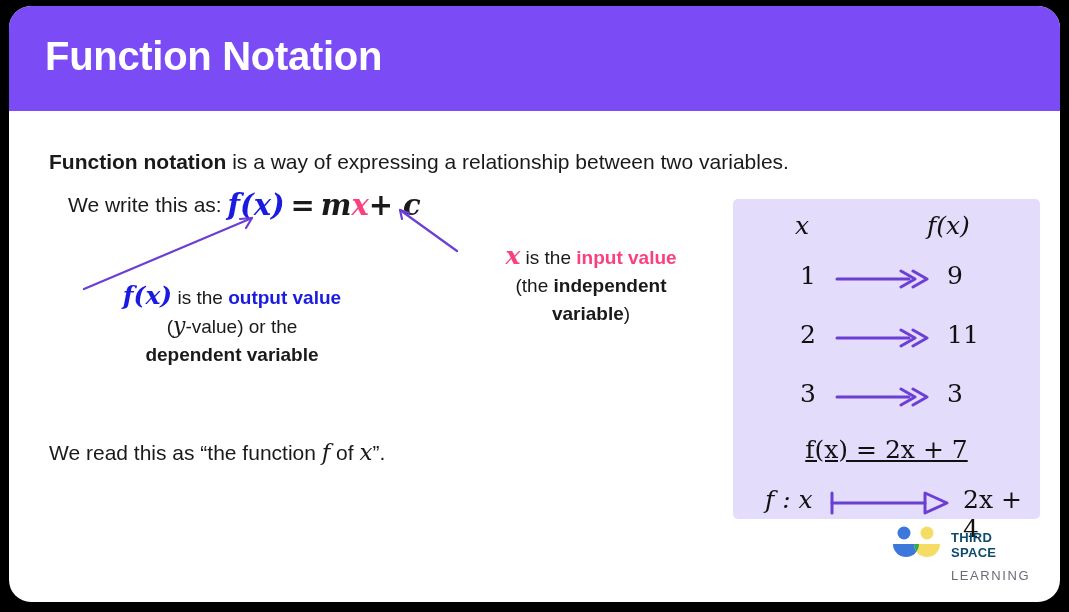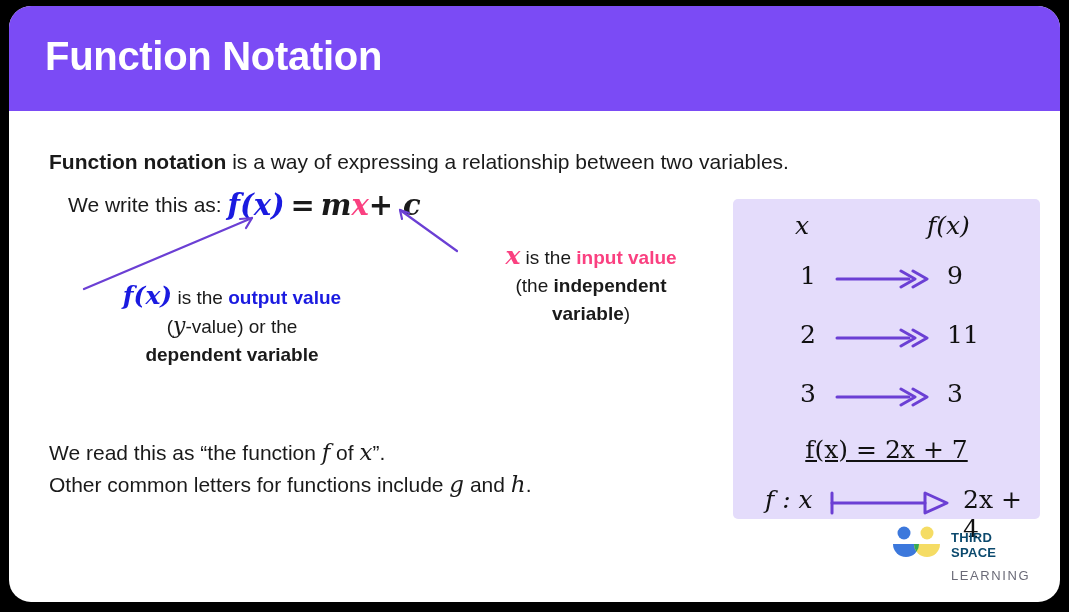--- a/index.html
+++ b/index.html
@@ -281,23 +281,20 @@
     <div>
       <span>(the </span><span class="b">independent</span>
     </div>
     <div>
       <span class="b">variable</span><span>)</span>
     </div>
   </div>
 
   <div class="body-line" id="read1">
     <span>We read this as “the function </span><span class="inl">f</span><span> of </span><span class="inl">x</span><span>”.</span>
-  </div>
-  <div class="body-line" id="read2">
-    <span>Other common letters for functions include </span><span class="inl">g</span><span> and </span><span class="inl">h</span><span>.</span>
   </div>
 
   <div class="panel">
 
     <div class="panel-head" id="head-x">x</div>
     <div class="panel-head" id="head-fx">f(x)</div>
 
     <div class="map-row" id="map-row-0">
       <div class="map-in">1</div>
       <svg class="map-arrow" width="100" height="20" viewBox="0 0 100 20">

